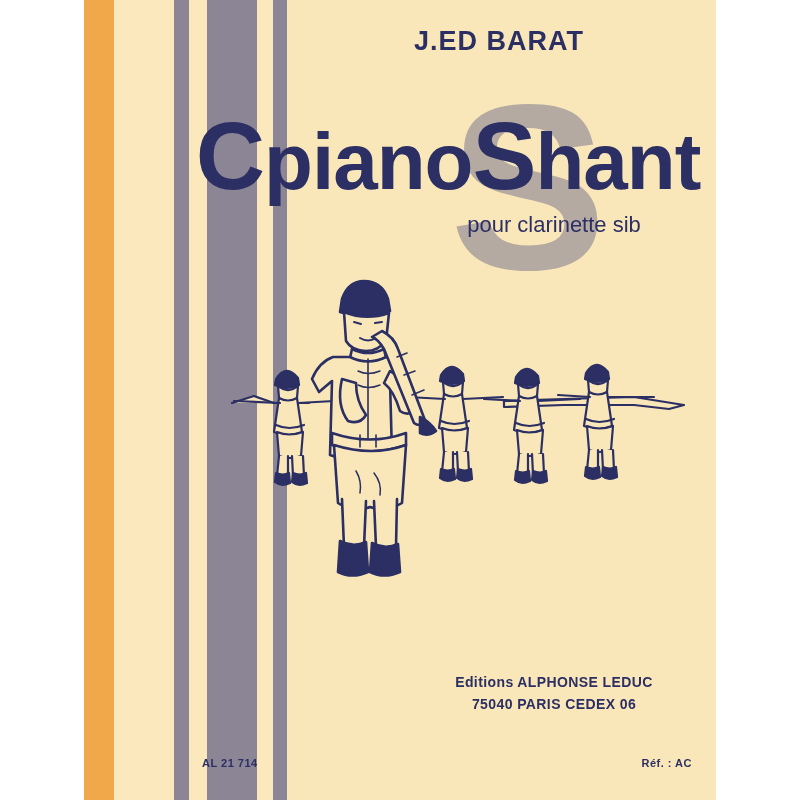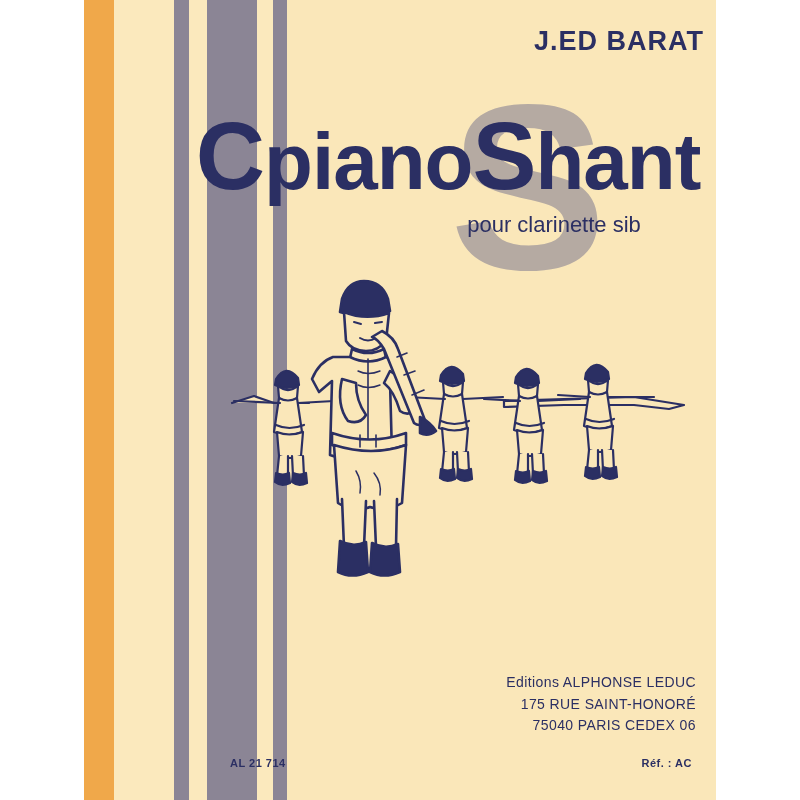--- a/index.html
+++ b/index.html
@@ -61,21 +61,21 @@
     letter-spacing: -6px;
     user-select: none;
   }
 
   
   .composer {
     position: absolute;
     left: 330px;
     top: 26px;
     width: 290px;
-    text-align: right;
+    text-align: left;
     font-family: "Liberation Sans", sans-serif;
     font-weight: bold;
     font-size: 27px;
     letter-spacing: 1px;
     color: #2b2f63;
   }
 
   
   .title {
     position: absolute;
@@ -111,42 +111,41 @@
     position: absolute;
     left: 130px;
     top: 275px;
     width: 500px;
     height: 320px;
   }
 
   
   .publisher {
     position: absolute;
-    left: 312px;
+    left: 320px;
     top: 672px;
     width: 300px;
-    text-align: right;
-    font-family: "Liberation Sans", sans-serif;
-    font-weight: normal;
+    text-align: center;
+    font-family: "Liberation Sans", sans-serif;
+    font-weight: bold;
     font-size: 14px;
     line-height: 1.55;
     color: #2b2f63;
     letter-spacing: 0.4px;
   }
 
   .catalog {
     position: absolute;
     left: 118px;
     top: 757px;
     font-family: "Liberation Sans", sans-serif;
     font-weight: bold;
     font-size: 11px;
     letter-spacing: 0.5px;
     color: #2b2f63;
-    margin-left: 28px;
   }
 
   .refcode {
     position: absolute;
     right: 24px;
     top: 757px;
     font-family: "Liberation Sans", sans-serif;
     font-weight: bold;
     font-size: 11px;
     letter-spacing: 0.5px;
@@ -292,21 +291,20 @@
 
             <path d="M126 266 q13 7 26 1 l2 30 q-16 7 -30 0 z" fill="#2b2f63" stroke="#2b2f63"></path>
             <path d="M158 268 q13 7 26 1 l2 28 q-16 7 -30 0 z" fill="#2b2f63" stroke="#2b2f63"></path>
           </g>
         </g>
       </svg>
     </div>
 
     <div class="publisher">
       <div>Editions ALPHONSE LEDUC</div>
-      <div>175 RUE SAINT-HONORÉ</div>
       <div>75040 PARIS CEDEX 06</div>
     </div>
 
     <div class="catalog">AL 21 714</div>
     <div class="refcode">Réf. : AC</div>
 
   </div>
 </div>
 
 </body></html>

